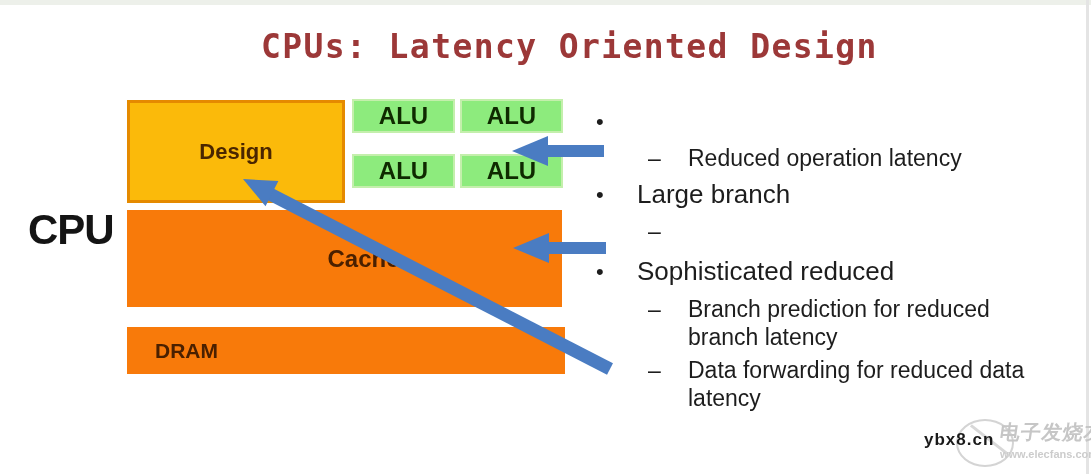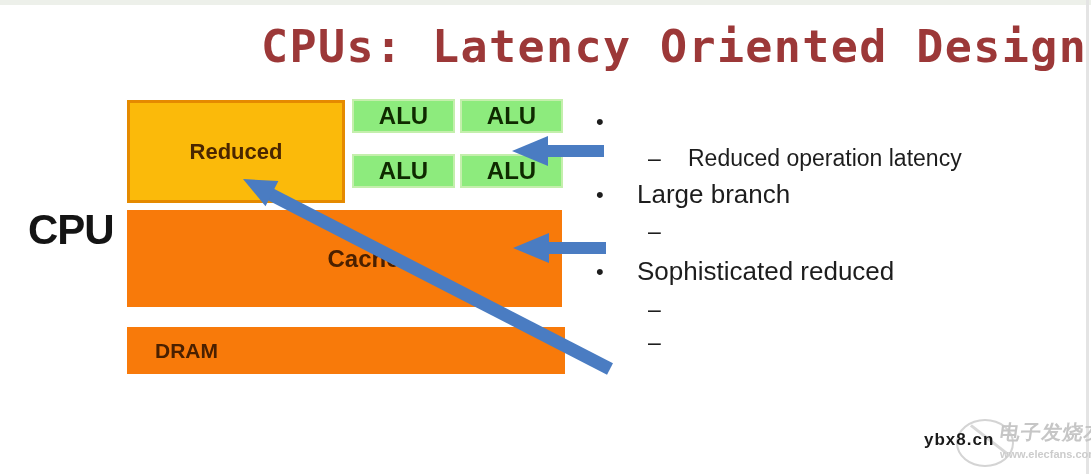--- a/index.html
+++ b/index.html
@@ -7,21 +7,21 @@
     width:1091px;height:474px;position:relative;overflow:hidden;
     background:#ffffff;
     font-family:"Liberation Sans",sans-serif;
   }
   .top-strip{position:absolute;left:0;top:0;width:1091px;height:5px;background:#edf0ea;}
   .right-edge{position:absolute;left:1086px;top:0;width:3px;height:474px;background:#e4e4e4;}
 
   .title{
     position:absolute;left:261px;top:24px;margin:0;
     font-family:"DejaVu Sans Mono",monospace;
-    font-size:45px;line-height:45px;font-weight:bold;
+    font-size:33px;line-height:45px;font-weight:bold;
     letter-spacing:1.4px;color:#9C3838;white-space:nowrap;
   }
 
   .cpu-label{
     position:absolute;left:28px;top:206px;
     font-size:42px;font-weight:bold;color:#141414;letter-spacing:-1px;
   }
 
   .block{position:absolute;box-sizing:border-box;display:flex;align-items:center;justify-content:center;}
   .control{
@@ -84,21 +84,21 @@
 <body>
 
 <div class="top-strip"></div>
 <div class="right-edge"></div>
 
 <h1 class="title">CPUs: Latency Oriented Design</h1>
 
 <div class="cpu-label">CPU</div>
 
 <div class="block control">
-  <span>Reduced</span>
+  <span>Design</span>
 </div>
 
 <div class="block alu alu1">
   <span>ALU</span>
 </div>
 <div class="block alu alu2">
   <span>ALU</span>
 </div>
 <div class="block alu alu3">
   <span>ALU</span>
@@ -147,23 +147,25 @@
   </div>
   <div class="li sub mt7">
     <span class="marker">–</span>
   </div>
   <div class="li main mt11">
     <span class="marker">•</span>
     <span class="text">Sophisticated reduced</span>
   </div>
   <div class="li sub mt8">
     <span class="marker">–</span>
+    <span class="text">Branch prediction for reduced branch latency</span>
   </div>
   <div class="li sub mt5">
     <span class="marker">–</span>
+    <span class="text">Data forwarding for reduced data latency</span>
   </div>
 </div>
 
 <div class="wm-ellipse"></div>
 <div class="wm-needle"></div>
 <div class="wm-site">ybx8.cn</div>
 <div class="wm-brand">电子发烧友</div>
 <div class="wm-url">www.elecfans.com</div>
 
 </body></html>

